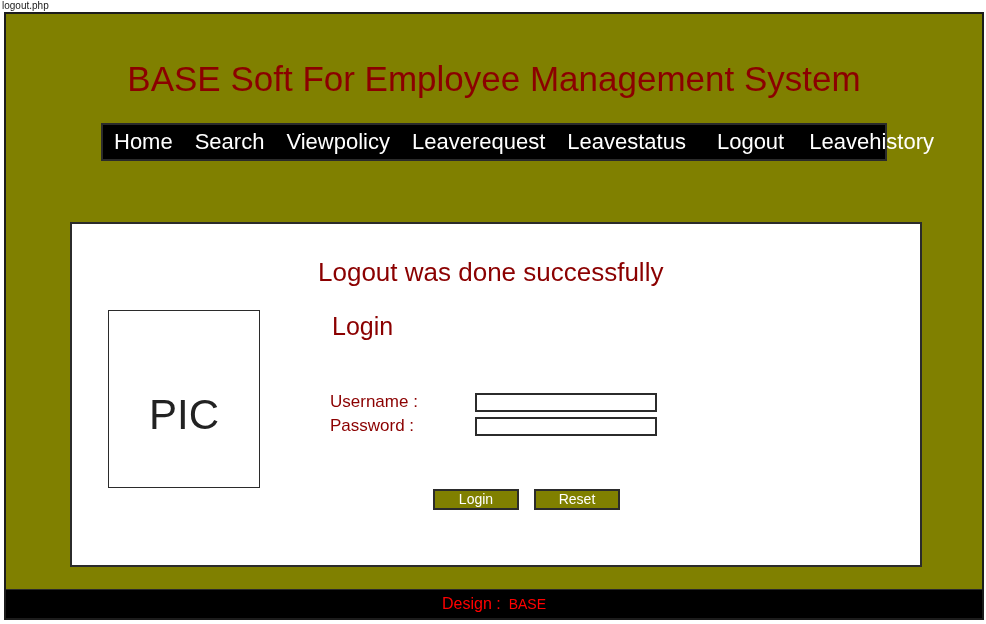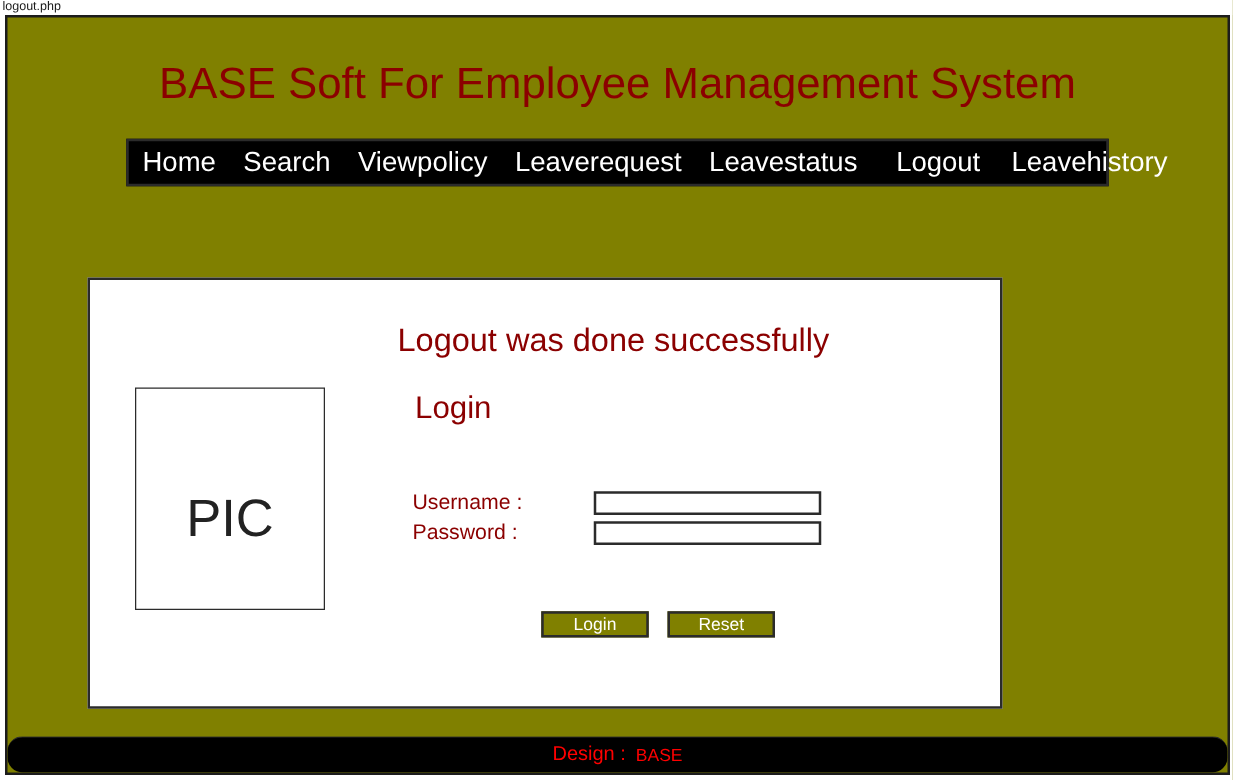--- a/index.html
+++ b/index.html
@@ -33,21 +33,21 @@
     margin: 0 2px 0 4px;
     height: 608px;
     background: #808000;
     border: 2px solid #1c1c1c;
     box-sizing: border-box;
     overflow: hidden;
   }
 
   
   .site-title {
-    margin: 0;
+    margin: 12px;
     padding-top: 34px;
     text-align: center;
     color: #8b0000;
     font-size: 35px;
     font-weight: normal;
     letter-spacing: 0px;
     line-height: 1.1;
     font-family: "Liberation Sans", sans-serif;
   }
 
@@ -77,21 +77,21 @@
     cursor: pointer;
     font-family: "Liberation Sans", sans-serif;
   }
   .nav-item.last { padding-left: 20px; padding-right: 14px; }
 
   
   .content-panel {
     position: absolute;
     left: 64px;
     top: 208px;
-    width: 732px;
+    width: 852px;
     height: 345px;
     background: #ffffff;
     border: 2px solid #2b2b2b;
     box-sizing: border-box;
   }
 
   .status-message {
     position: absolute;
     left: 246px;
     top: 33px;
@@ -188,21 +188,20 @@
     left: 0;
     right: 0;
     bottom: 0;
     height: 28px;
     background: #000000;
     color: #ff0000;
     display: flex;
     align-items: center;
     justify-content: center;
     border-top: 1px solid #2b2b2b;
-    border-radius: 12px;
   }
   .footer-design-label {
     font-size: 16px;
     color: #ff0000;
   }
   .footer-brand {
     font-size: 14px;
     color: #ff0000;
     margin-left: 8px;
   }

